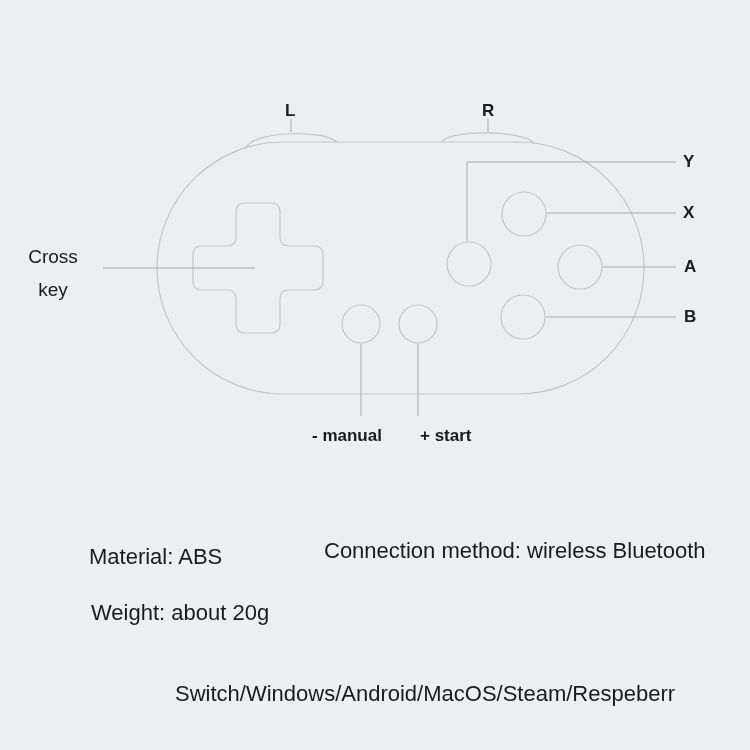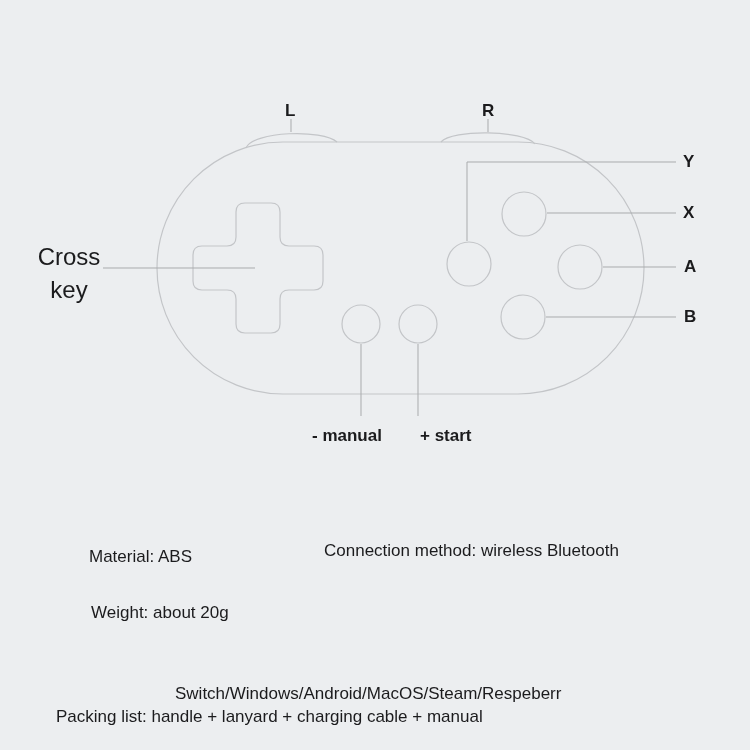--- a/index.html
+++ b/index.html
@@ -28,34 +28,34 @@
   .lbl {
     position: absolute;
     color: var(--text, #1b1b1d);
     font-weight: bold;
     font-size: 17px;
     white-space: nowrap;
     line-height: 20px;
   }
   .crosskey-label {
     position: absolute;
-    left: 36px;
+    left: 20px;
     top: 240px;
     width: 66px;
     text-align: center;
-    font-size: 24px;
+    font-size: 19px;
     line-height: 33px;
     color: var(--text, #1b1b1d);
     font-weight: 400;
   }
   .crosskey-label span { display: block; }
   .spec {
     position: absolute;
     color: var(--text, #1b1b1d);
-    font-size: 17px;
+    font-size: 22px;
     white-space: nowrap;
     line-height: 26px;
   }
 </style>
 </head>
 <body>
 
 <div class="stage">
 
   <svg class="diagram-svg" width="750" height="750" viewBox="0 0 750 750" aria-hidden="true">
@@ -99,15 +99,14 @@
     <span>key</span>
   </div>
 
   <div class="lbl" style="left:312px; top:426px;">- manual</div>
   <div class="lbl" style="left:420px; top:426px;">+ start</div>
 
   <div class="spec" style="left:89px; top:544px;">Material: ABS</div>
   <div class="spec" style="left:300px; top:538px;margin-left:24px;">Connection method: wireless Bluetooth</div>
   <div class="spec" style="left:59px; top:600px;margin-left:32px;">Weight: about 20g</div>
   <div class="spec" style="left:175px; top:645px;margin-top:36px;">Switch/Windows/Android/MacOS/Steam/Respeberr</div>
-  <div class="spec" style="left:56px; top:704px;">Packing list: handle + lanyard + charging cable + manual</div>
 
 </div>
 
 </body></html>

